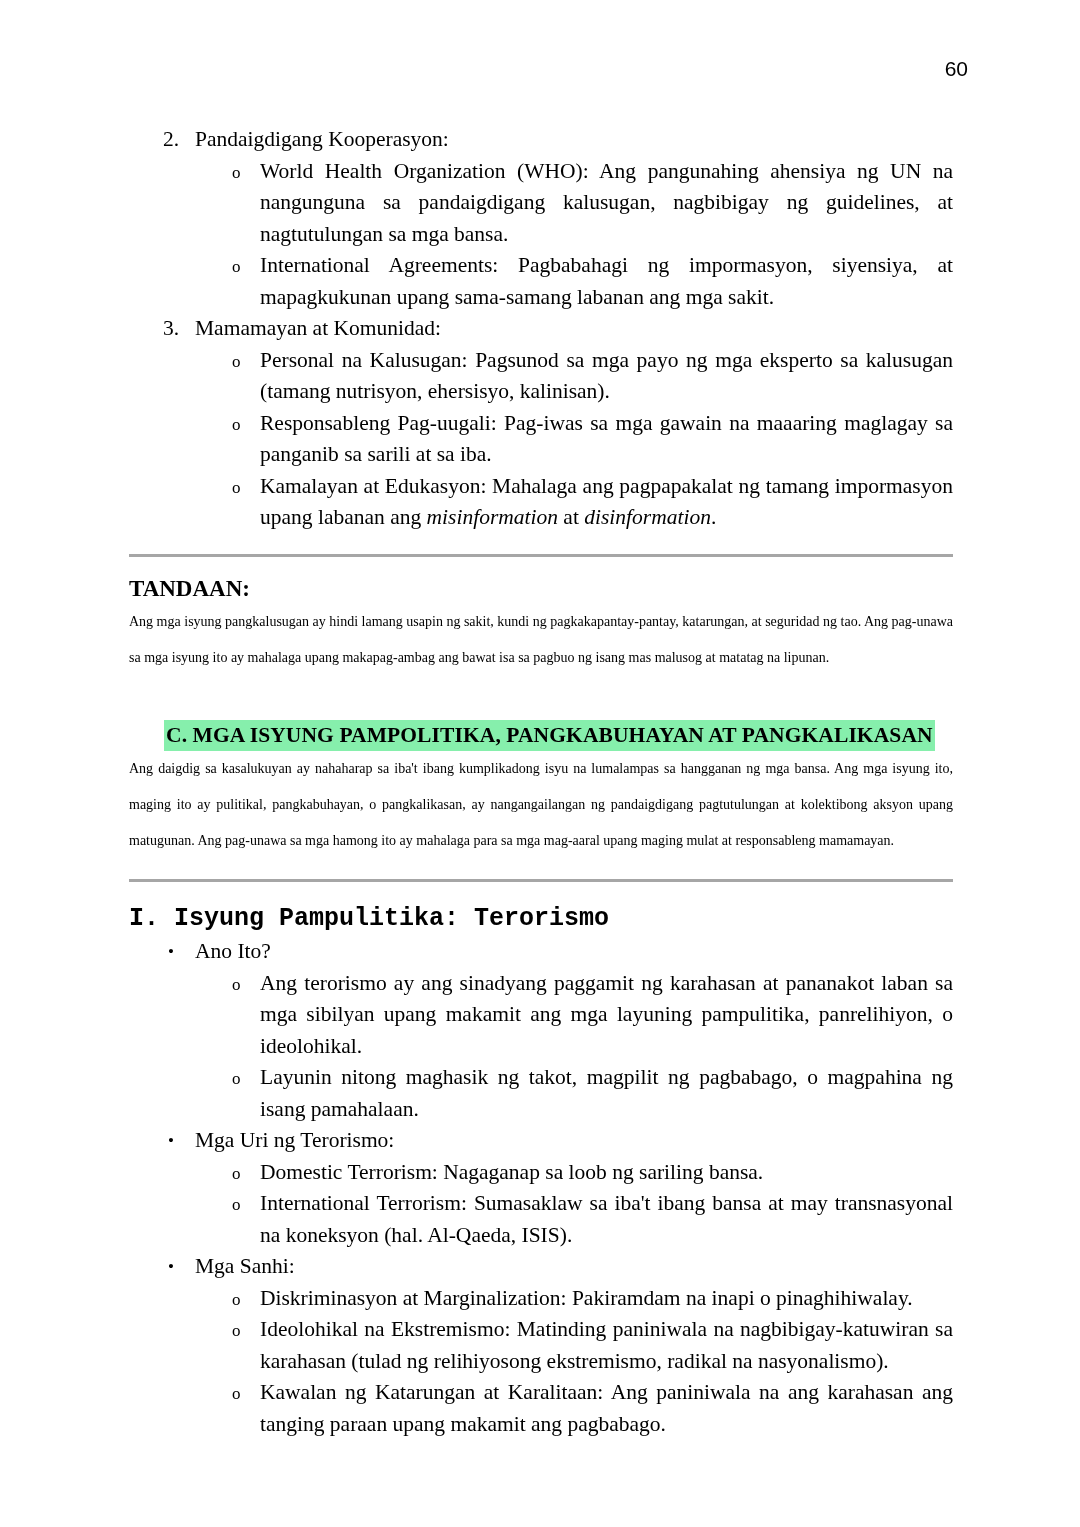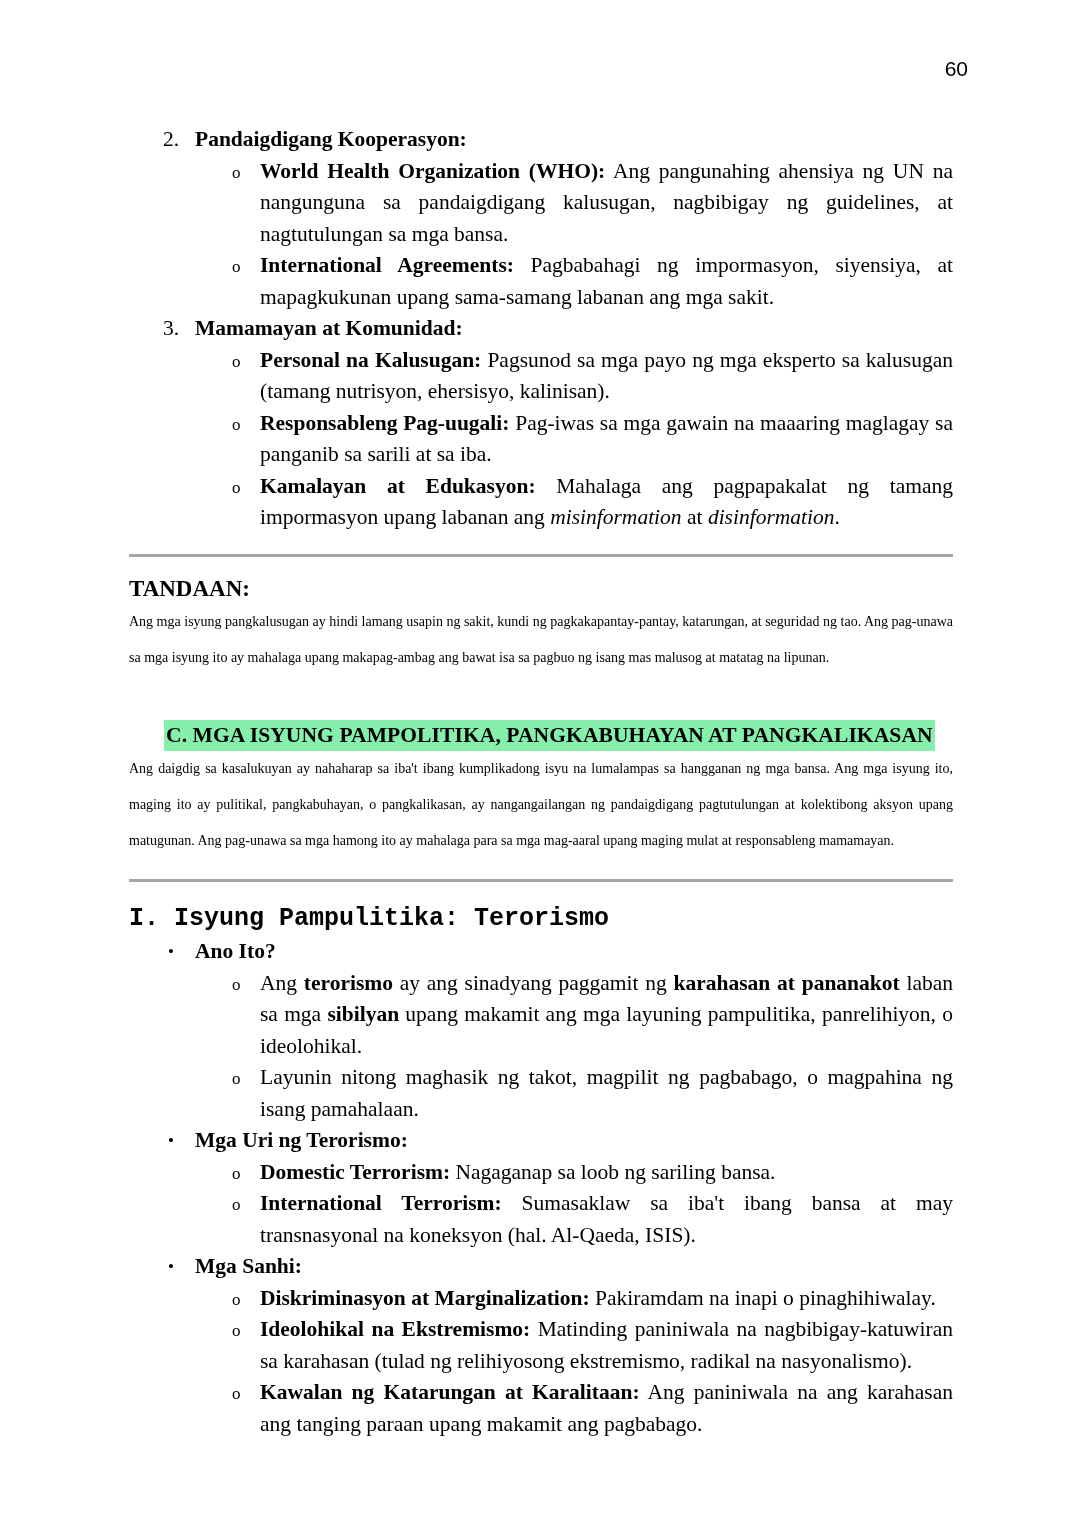--- a/index.html
+++ b/index.html
@@ -89,21 +89,21 @@
     text-justify: inter-word;
   }
   li.item2 > .marker {
     position: absolute;
     left: 37px;
     top: 1px;
     font-size: 17px;
     line-height: 31.5px;
     font-family: "Liberation Serif", serif;
   }
-  .b { font-weight: bold; margin-top: 24px; }
+  .b { font-weight: normal; margin-top: 24px; }
   .i { font-style: italic; }
 
   
   hr.rule {
     border: 0;
     border-top: 3px solid #a6a6a6;
     margin: 0;
     width: 824px;
     height: 0;
   }

